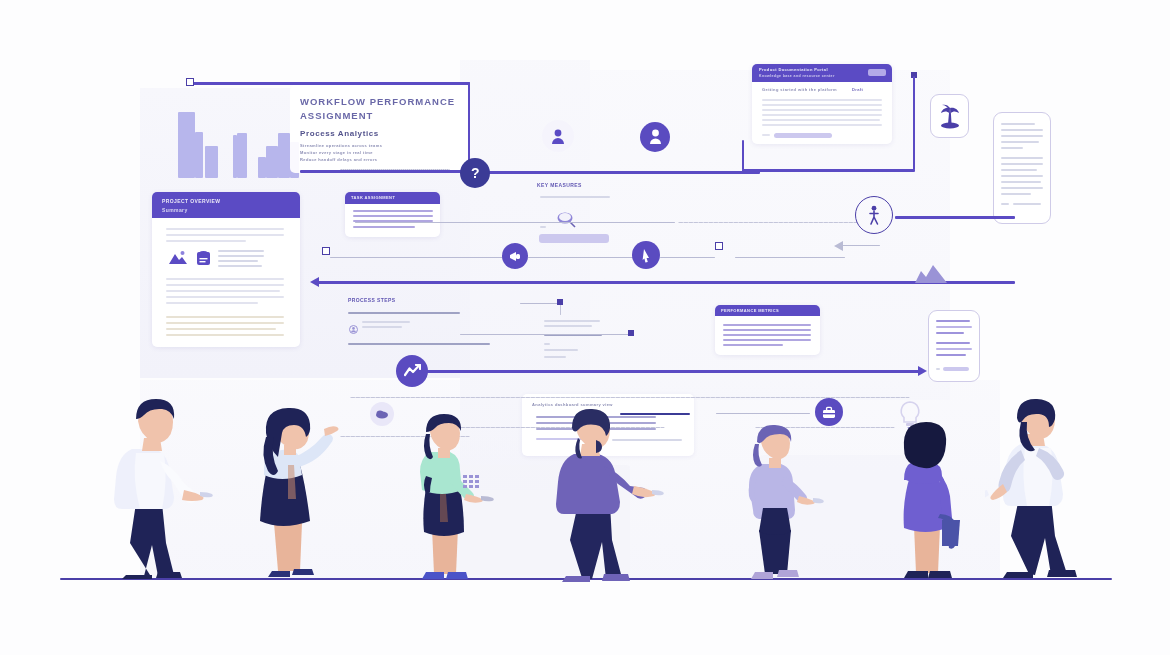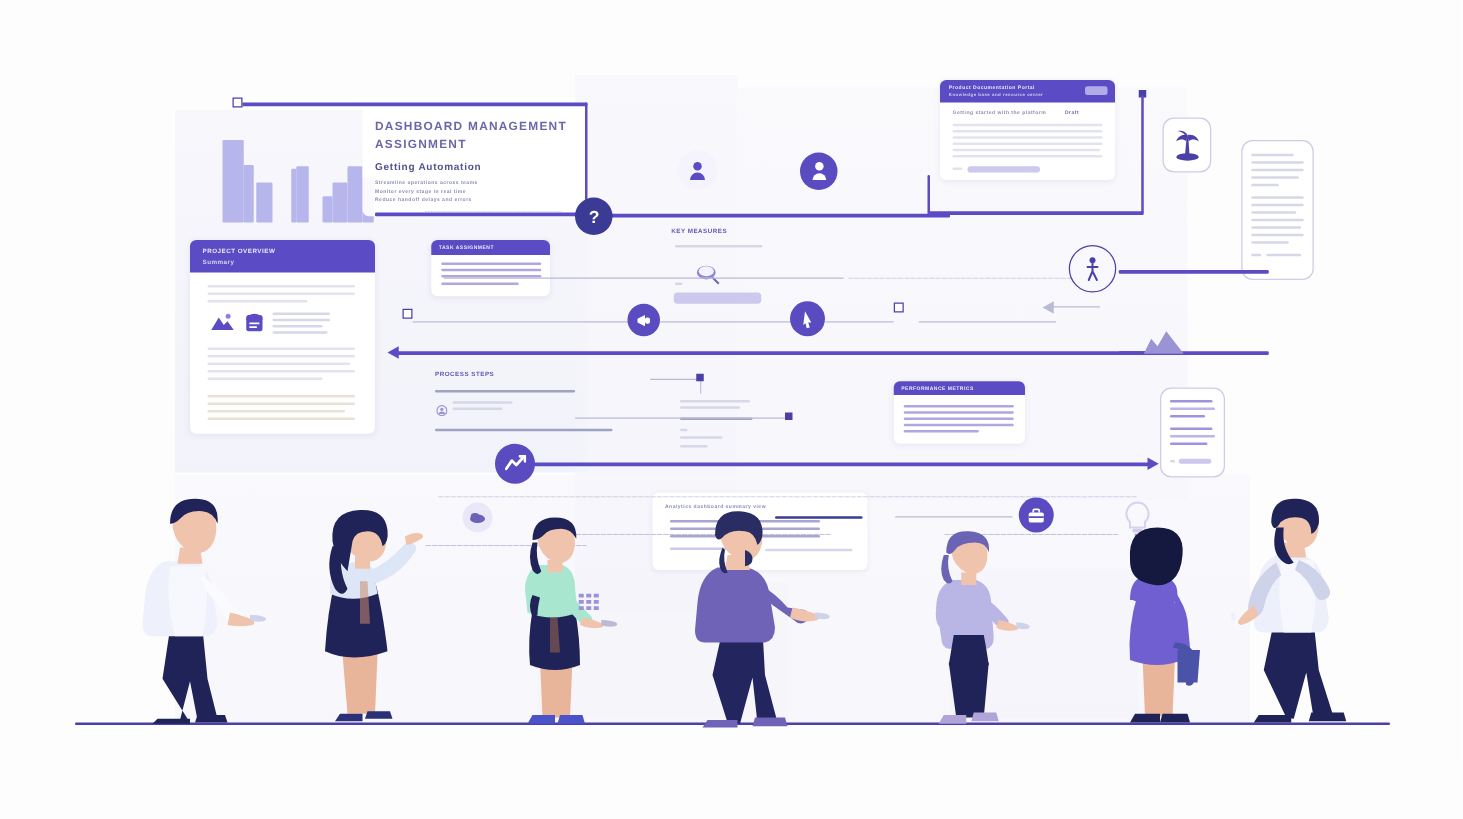--- a/index.html
+++ b/index.html
@@ -79,23 +79,23 @@
     <div class="bar" style="left:205px;top:146px;width:13px;height:32px;"></div>
     <div class="bar" style="left:233px;top:135px;width:4px;height:43px;"></div>
     <div class="bar" style="left:237px;top:133px;width:10px;height:45px;"></div>
     <div class="bar" style="left:258px;top:157px;width:8px;height:21px;"></div>
     <div class="bar" style="left:266px;top:146px;width:12px;height:32px;"></div>
     <div class="bar" style="left:278px;top:133px;width:12px;height:45px;"></div>
     <div class="bar" style="left:290px;top:142px;width:9px;height:36px;"></div>
   </div>
 
   <div class="card" style="left:290px;top:85px;width:180px;height:88px;box-shadow:none;background:rgba(255,255,255,.92);">
-    <div class="blob hero" style="left:10px;top:11px;width:160px;">DASHBOARD MANAGEMENT</div>
+    <div class="blob hero" style="left:10px;top:11px;width:160px;">WORKFLOW PERFORMANCE</div>
     <div class="blob hero" style="left:10px;top:25px;width:160px;">ASSIGNMENT</div>
-    <div class="blob big" style="left:10px;top:44px;width:150px;">Getting Automation</div>
+    <div class="blob big" style="left:10px;top:44px;width:150px;">Process Analytics</div>
     <div class="blob sm" style="left:10px;top:58px;width:150px;">Streamline operations across teams</div>
     <div class="blob sm" style="left:10px;top:65px;width:150px;">Monitor every stage in real time</div>
     <div class="blob sm" style="left:10px;top:72px;width:140px;">Reduce handoff delays and errors</div>
   </div>
 
   <div class="conn v" style="left:190px;top:83px;height:2px;width:0;"></div>
   <div class="conn" style="left:190px;top:82px;width:280px;"></div>
   <div class="conn v" style="left:468px;top:82px;height:90px;"></div>
   <div class="conn" style="left:300px;top:170px;width:170px;"></div>
   <div class="sqdot hollow" style="left:186px;top:78px;"></div>

